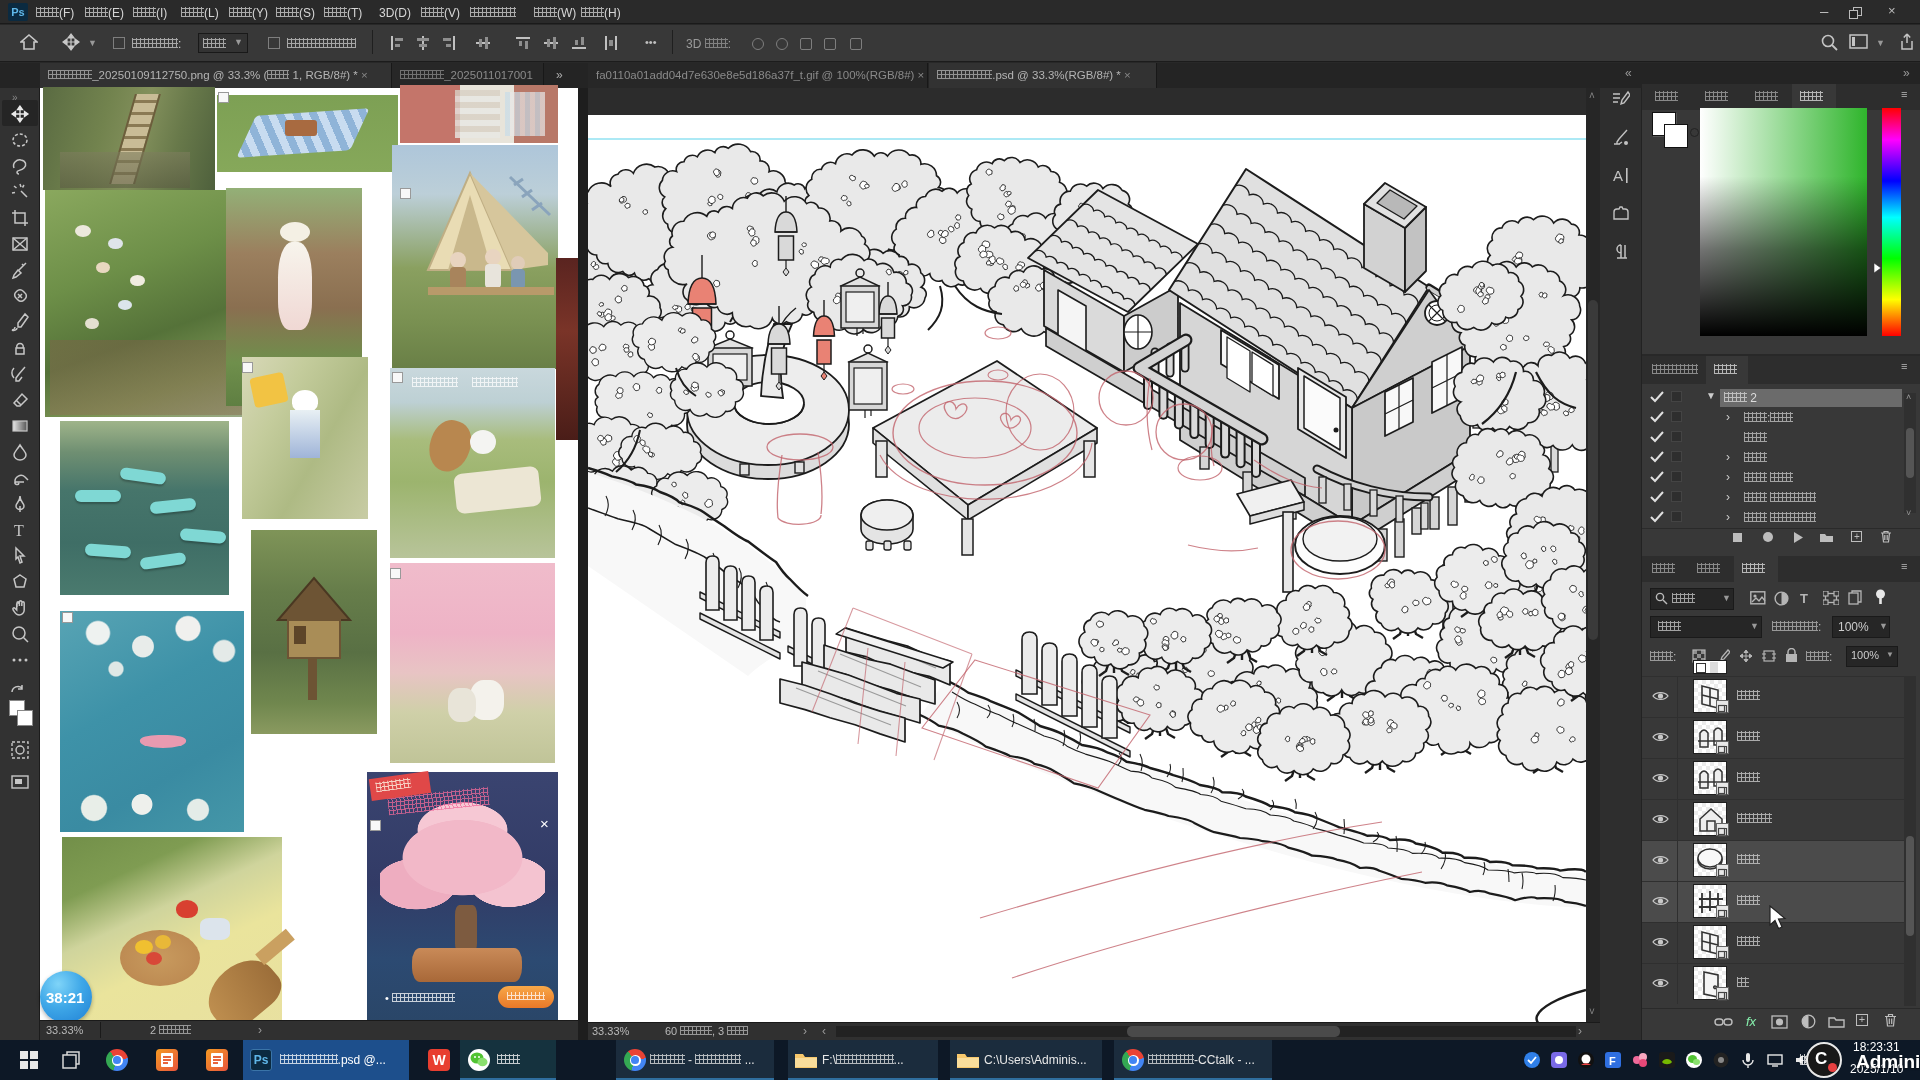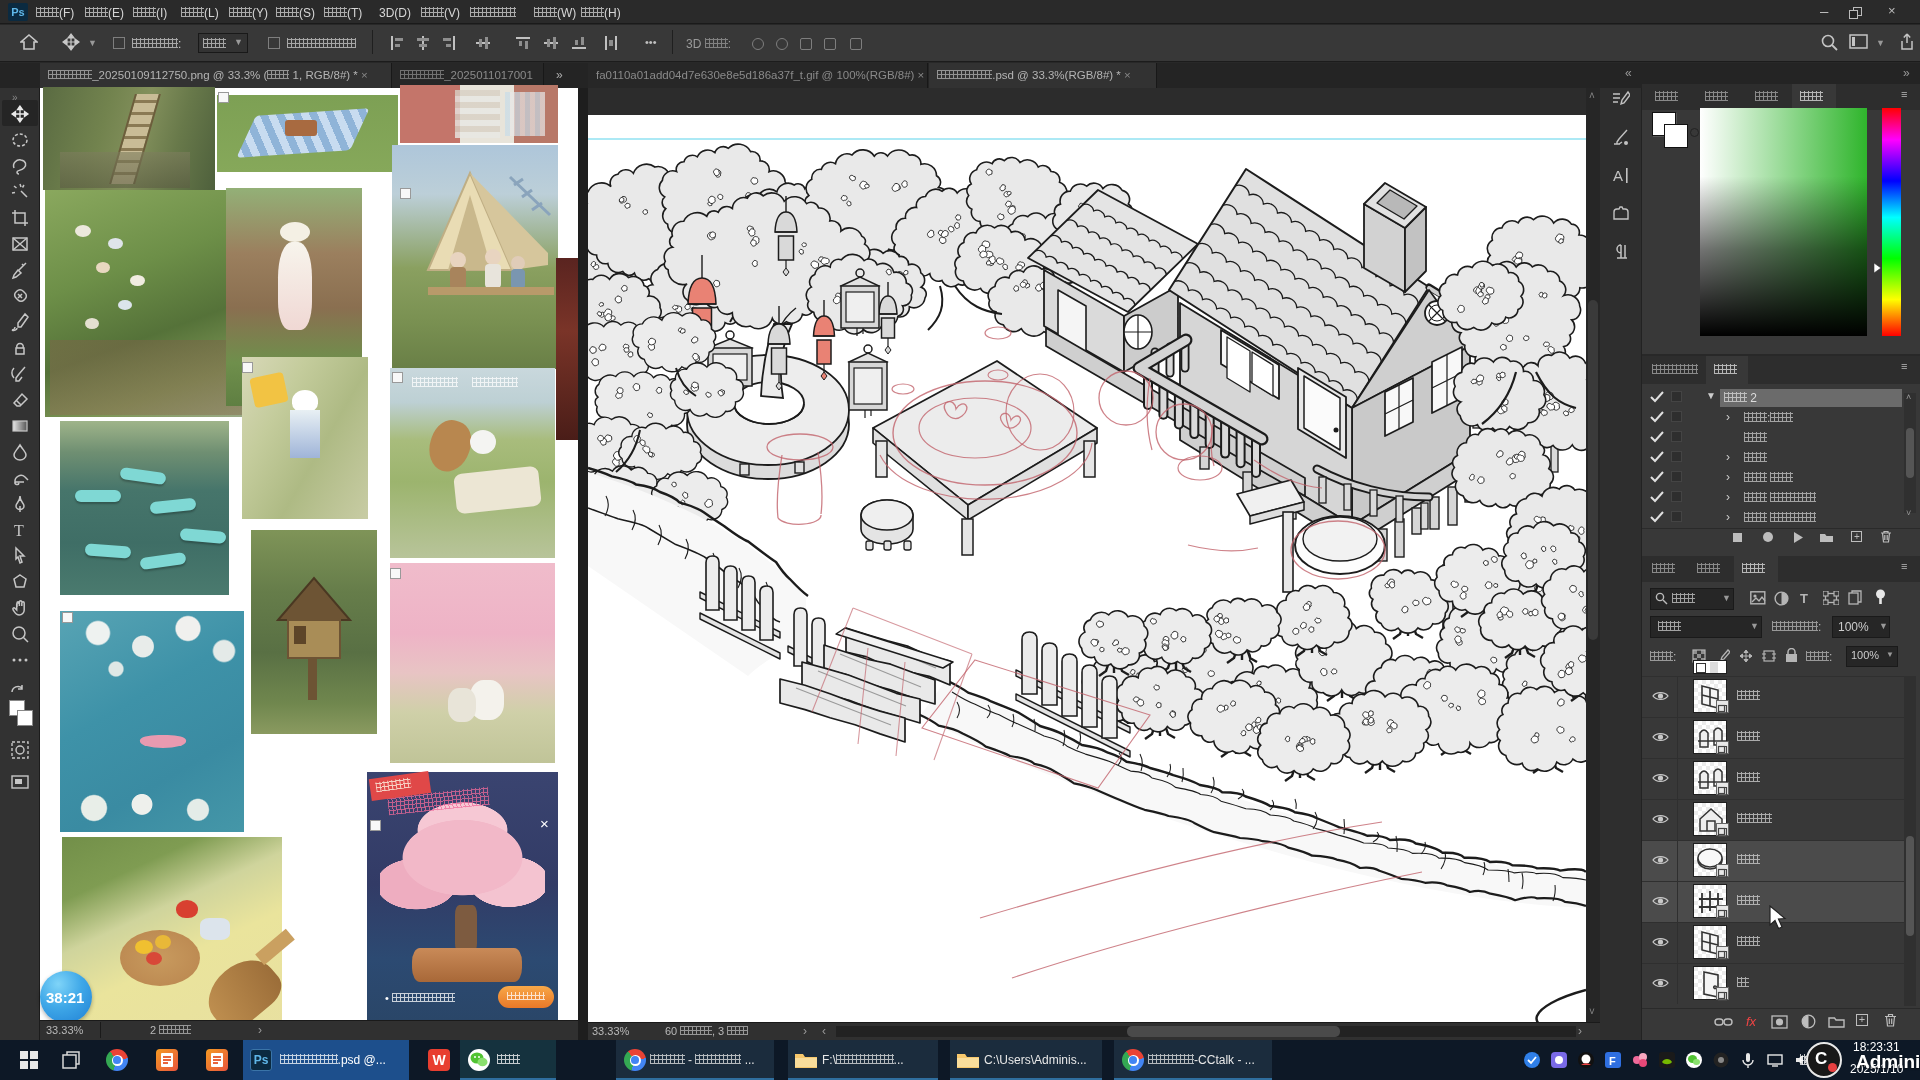--- a/index.html
+++ b/index.html
@@ -1064,21 +1064,21 @@
       <path d="M1.5,7.5 v2 h8 v-8 h-2" fill="none" stroke="#444" stroke-width="1.2"></path>
       <rect x="1.5" y="1.5" width="6" height="6" fill="none" stroke="#444" stroke-width="1.2"></rect>
     </svg></div><div class="a tx" style="left:1737px;top:976px;font-size:12px;color:#d2d2d2;"><i class="cj" style="width:0.96em"></i></div><div class="a" style="left:1693px;top:660px;width:34px;height:14px;border:1px solid #1f1f1f;background:#fff;overflow:hidden">
     <div style="position:absolute;left:2px;top:2px;width:10px;height:10px;border:1.5px solid #333"></div>
     <div style="position:absolute;left:16px;top:1px;width:8px;height:12px;background:#ddd"></div>
   </div><svg class="a" style="left:1768px;top:905px" width="22" height="26">
     <path d="M2,1 L2,20 L7,15.5 L10.5,23.5 L14,22 L10.5,14 L17,13.5 Z" fill="#fff" stroke="#222" stroke-width="1.2"></path>
   </svg><div class="a" style="left:1642px;top:1008px;width:278px;height:32px;background:#383838;border-top:1px solid #2a2a2a"></div><svg class="a" style="left:1714px;top:1016px" width="19" height="12">
     <rect x="1" y="3" width="8" height="6" rx="3" fill="none" stroke="#bdbdbd" stroke-width="1.4"></rect>
     <rect x="10" y="3" width="8" height="6" rx="3" fill="none" stroke="#bdbdbd" stroke-width="1.4"></rect>
-  </svg><div class="a tx" style="left:1746px;top:1014px;font-size:13px;color:#ef4444;font-style:italic">fx</div><svg class="a" style="left:1771px;top:1015px" width="17" height="14">
+  </svg><div class="a tx" style="left:1746px;top:1014px;font-size:13px;color:#86efac;font-style:italic">fx</div><svg class="a" style="left:1771px;top:1015px" width="17" height="14">
     <rect x="1" y="1" width="15" height="12" fill="none" stroke="#bdbdbd" stroke-width="1.3"></rect>
     <circle cx="8.5" cy="7" r="3.6" fill="#bdbdbd"></circle>
   </svg><svg class="a" style="left:1801px;top:1014px" width="15" height="15">
     <circle cx="7.5" cy="7.5" r="6.3" fill="none" stroke="#bdbdbd" stroke-width="1.3"></circle>
     <path d="M7.5,1.4 a6.1,6.1 0 0 0 0,12.2 Z" fill="#bdbdbd"></path>
   </svg><svg class="a" style="left:1828px;top:1015px" width="17" height="13">
     <path d="M1,3 h5.5 l1.5,2 H16 V12 H1 Z" fill="none" stroke="#bdbdbd" stroke-width="1.4"></path>
   </svg><div class="a" style="left:1856px;top:1014px;width:12px;height:12px;border:1.4px solid #bdbdbd">
     <div style="position:absolute;left:1.7px;top:-2px;font-size:11px;color:#bdbdbd">+</div>
   </div><svg class="a" style="left:1884px;top:1013px" width="13" height="14">

